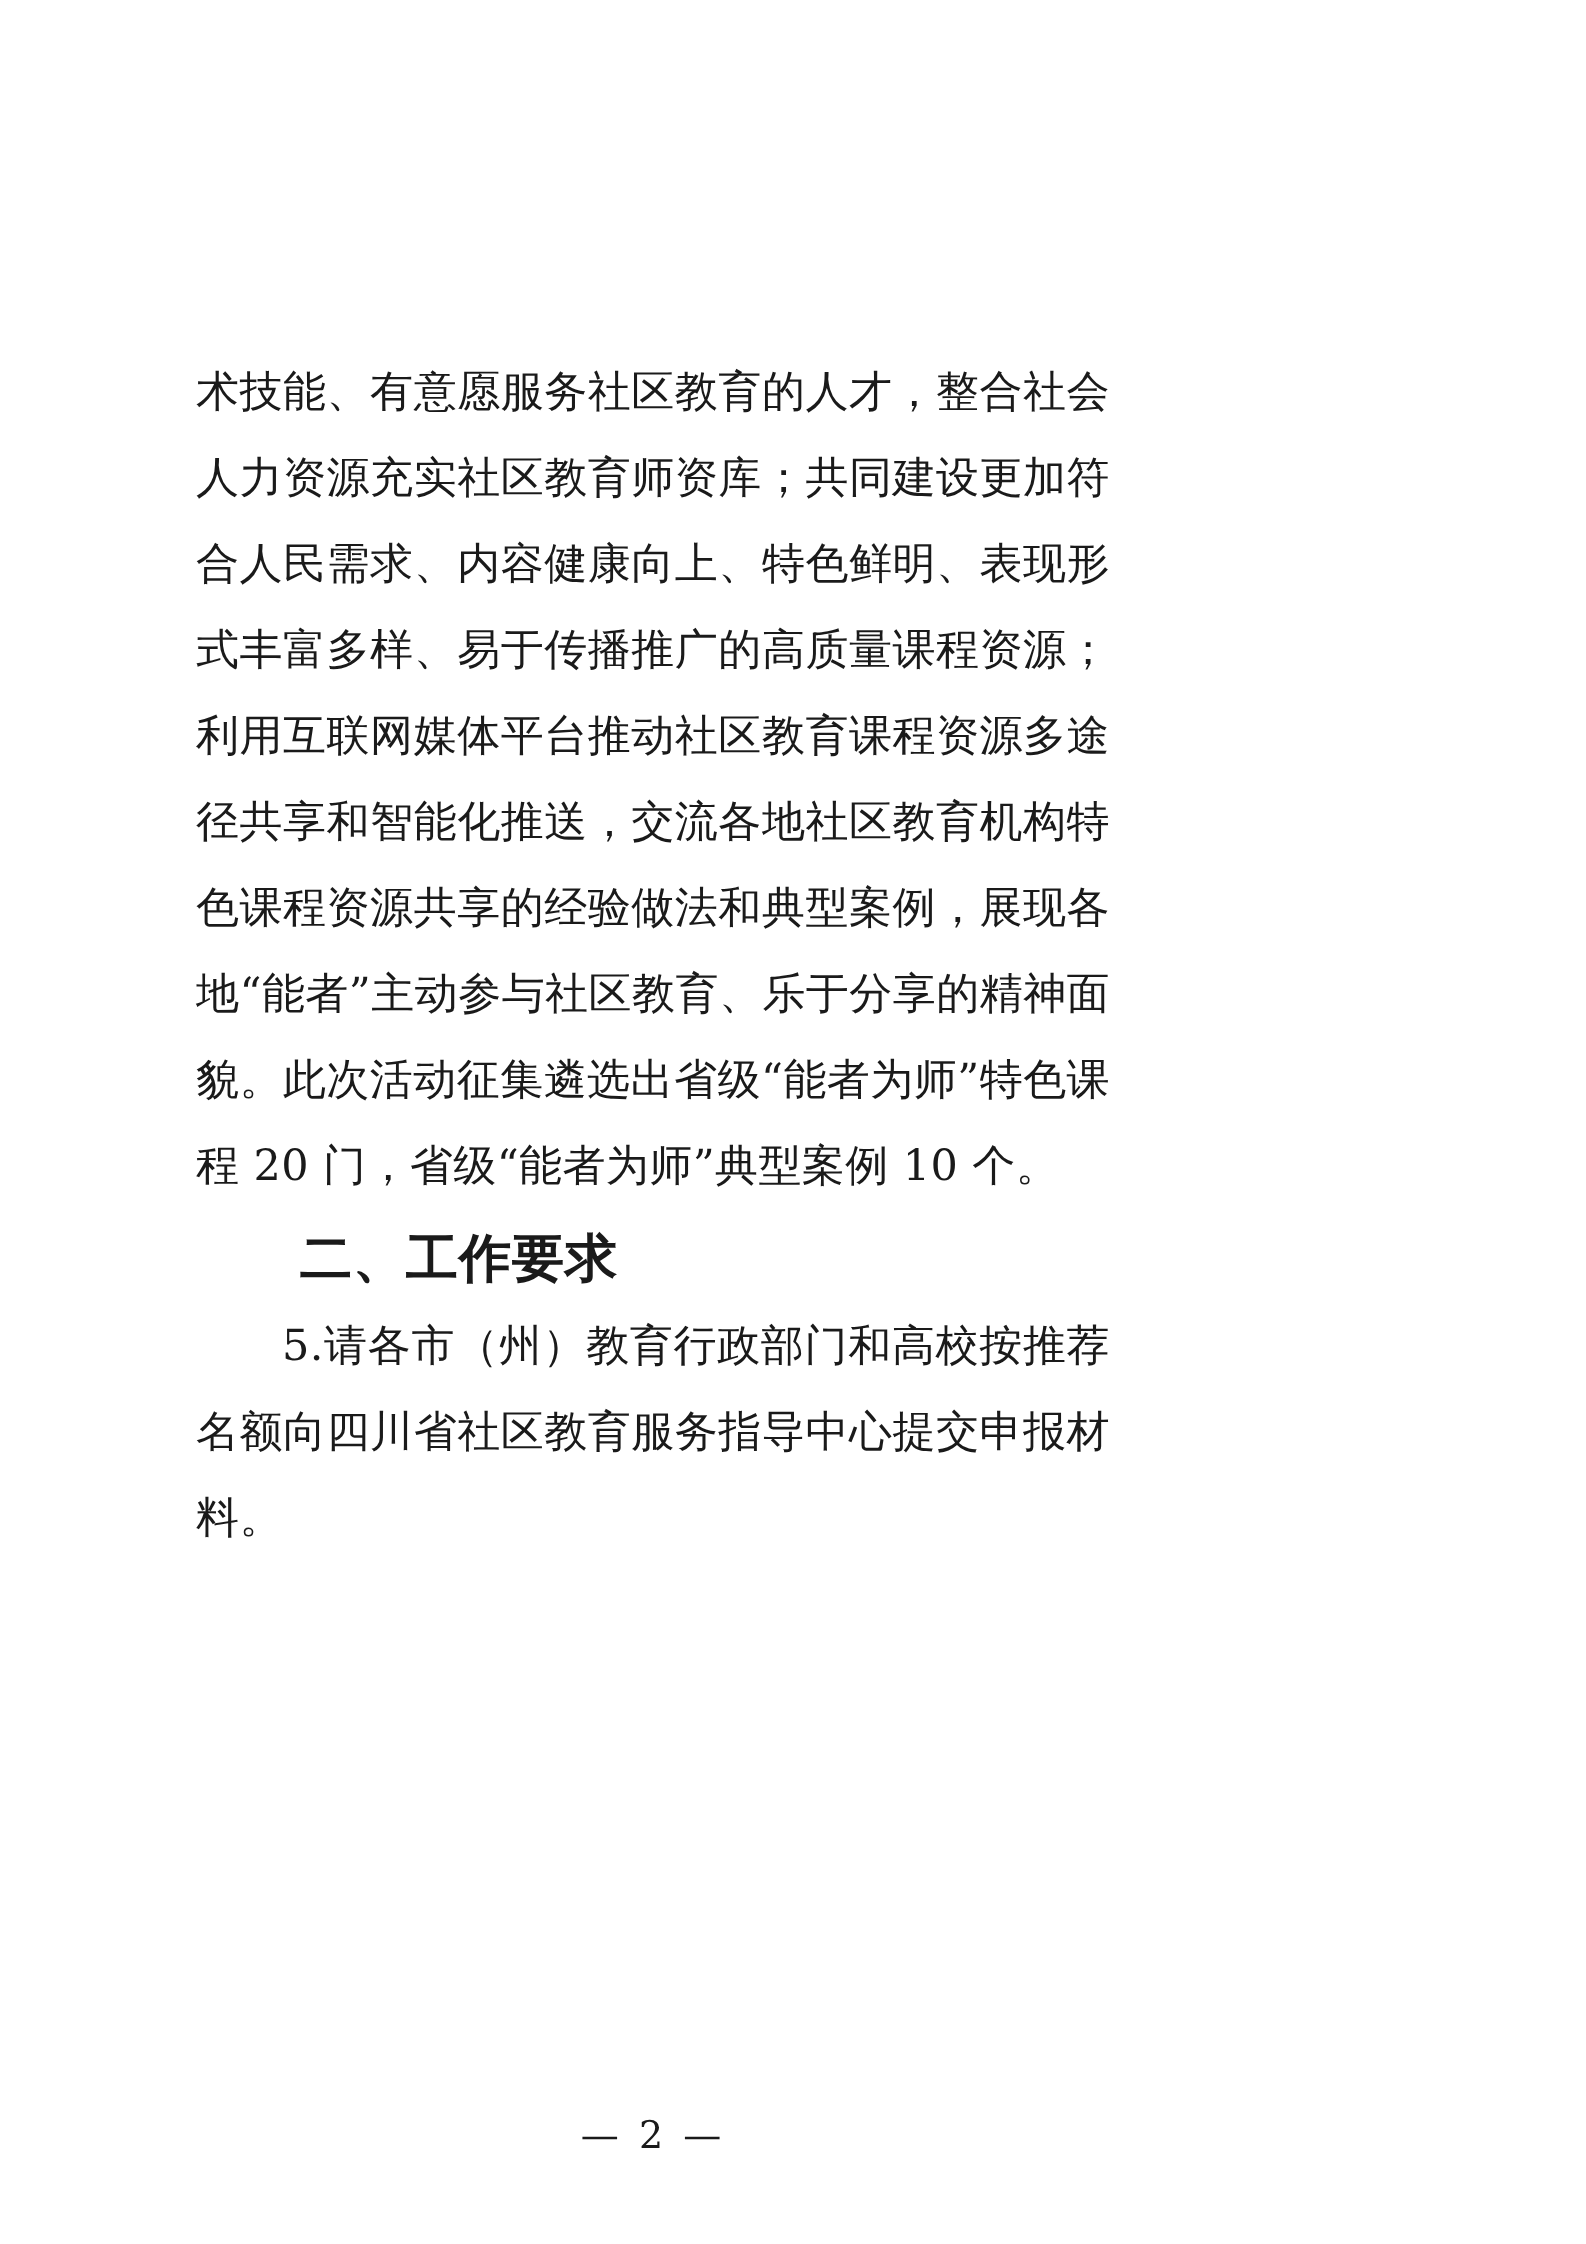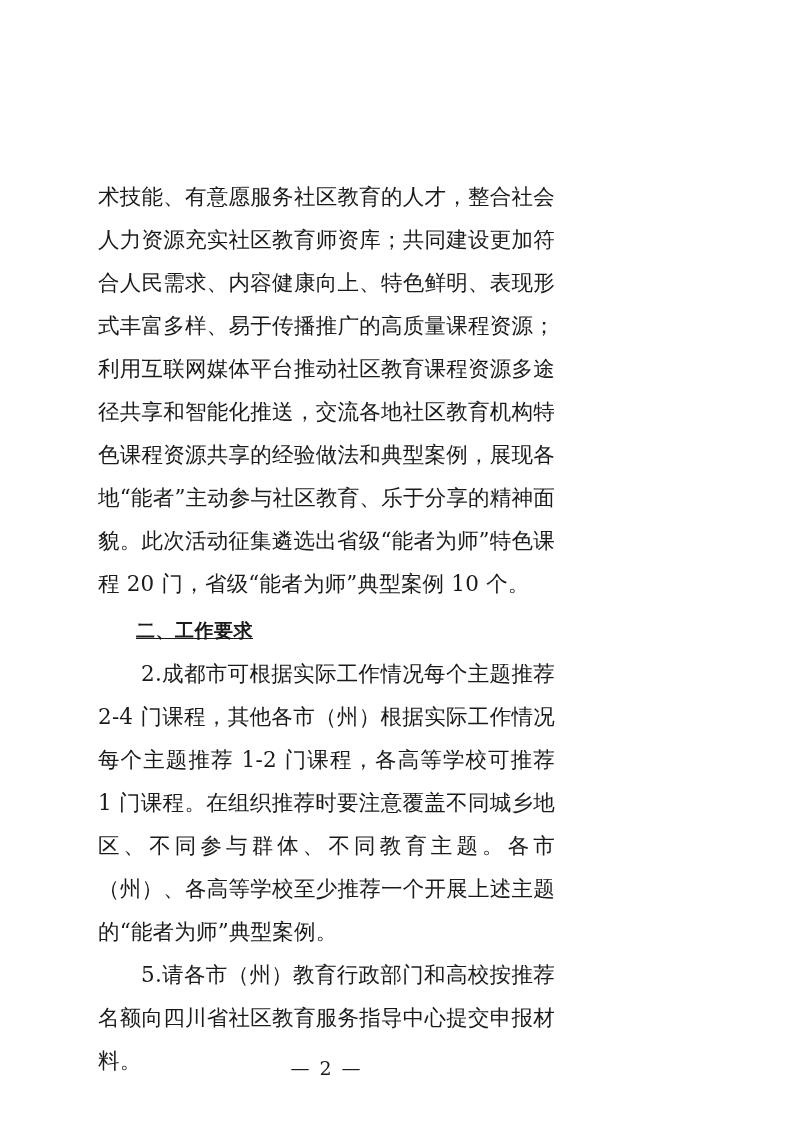--- a/index.html
+++ b/index.html
@@ -34,27 +34,26 @@
   }
   .para {
     margin: 0;
     text-indent: 2em;
   }
   .para.no-indent {
     text-indent: 0;
   }
   .heading {
     margin: 0;
-    font-size: 19px;
+    font-size: 26px;
     line-height: 43px;
     font-family: "DejaVu Sans", "Liberation Sans", sans-serif;
     font-weight: bold;
     text-indent: 2em;
     letter-spacing: 0.5px;
-    text-decoration: underline;
   }
   .spacer-sm { height: 4px; }
   .footer {
     position: absolute;
     left: 0;
     right: 0;
     bottom: 78px;
     text-align: center;
     font-size: 19px;
     font-family: "DejaVu Serif", "Liberation Serif", serif;
@@ -68,21 +67,20 @@
 <div class="page">
   <div class="body-text">
 
     <p class="para no-indent">术技能、有意愿服务社区教育的人才，整合社会人力资源充实社区教育师资库；共同建设更加符合人民需求、内容健康向上、特色鲜明、表现形式丰富多样、易于传播推广的高质量课程资源；利用互联网媒体平台推动社区教育课程资源多途径共享和智能化推送，交流各地社区教育机构特色课程资源共享的经验做法和典型案例，展现各地“能者”主动参与社区教育、乐于分享的精神面貌。此次活动征集遴选出省级“能者为师”特色课程 20 门，省级“能者为师”典型案例 10 个。</p>
 
     <div class="spacer-sm"></div>
 
     <h2 class="heading">二、工作要求</h2>
 
 
-    <p class="para">2.成都市可根据实际工作情况每个主题推荐 2-4 门课程，其他各市（州）根据实际工作情况每个主题推荐 1-2 门课程，各高等学校可推荐 1 门课程。在组织推荐时要注意覆盖不同城乡地区、不同参与群体、不同教育主题。各市（州）、各高等学校至少推荐一个开展上述主题的“能者为师”典型案例。</p>
 
     <p class="para">5.请各市（州）教育行政部门和高校按推荐名额向四川省社区教育服务指导中心提交申报材料。</p>
 
 
   </div>
 
   <div class="footer">— 2 —</div>
 </div>
 
 </body></html>

